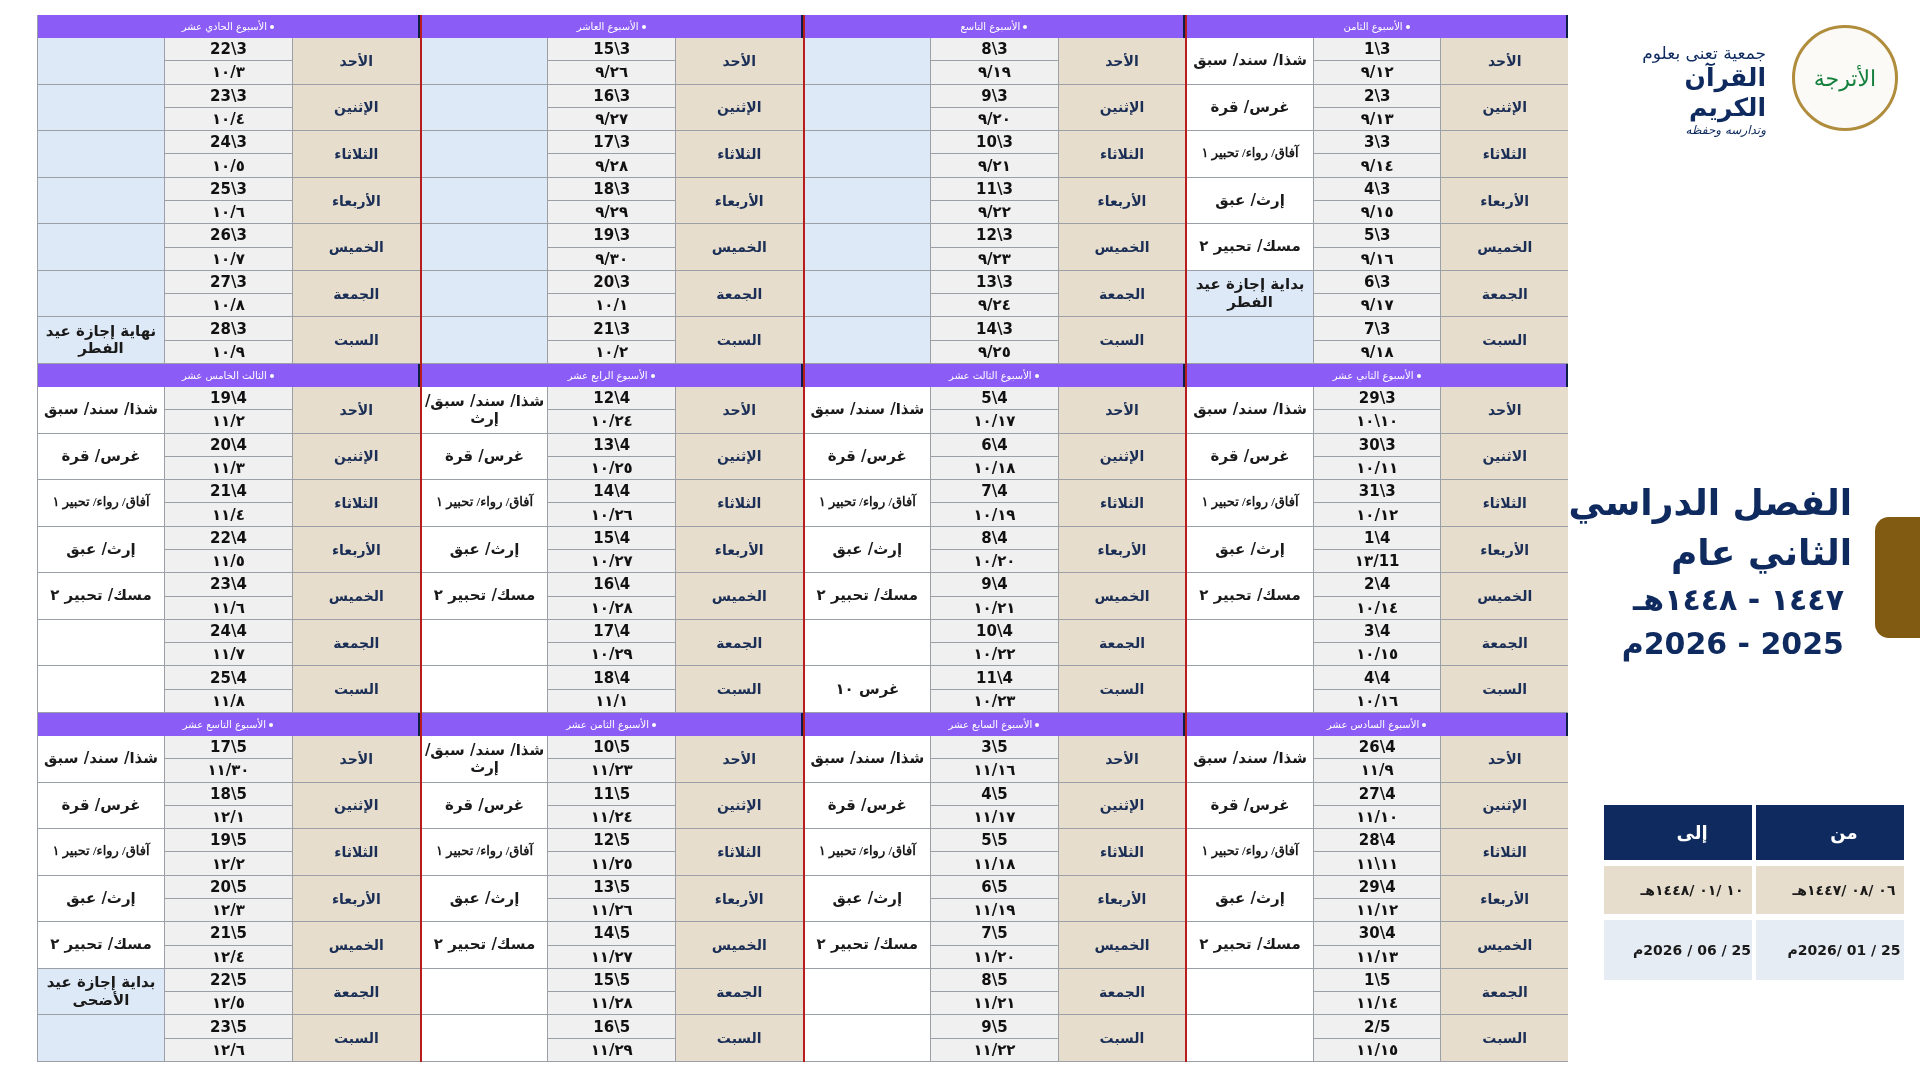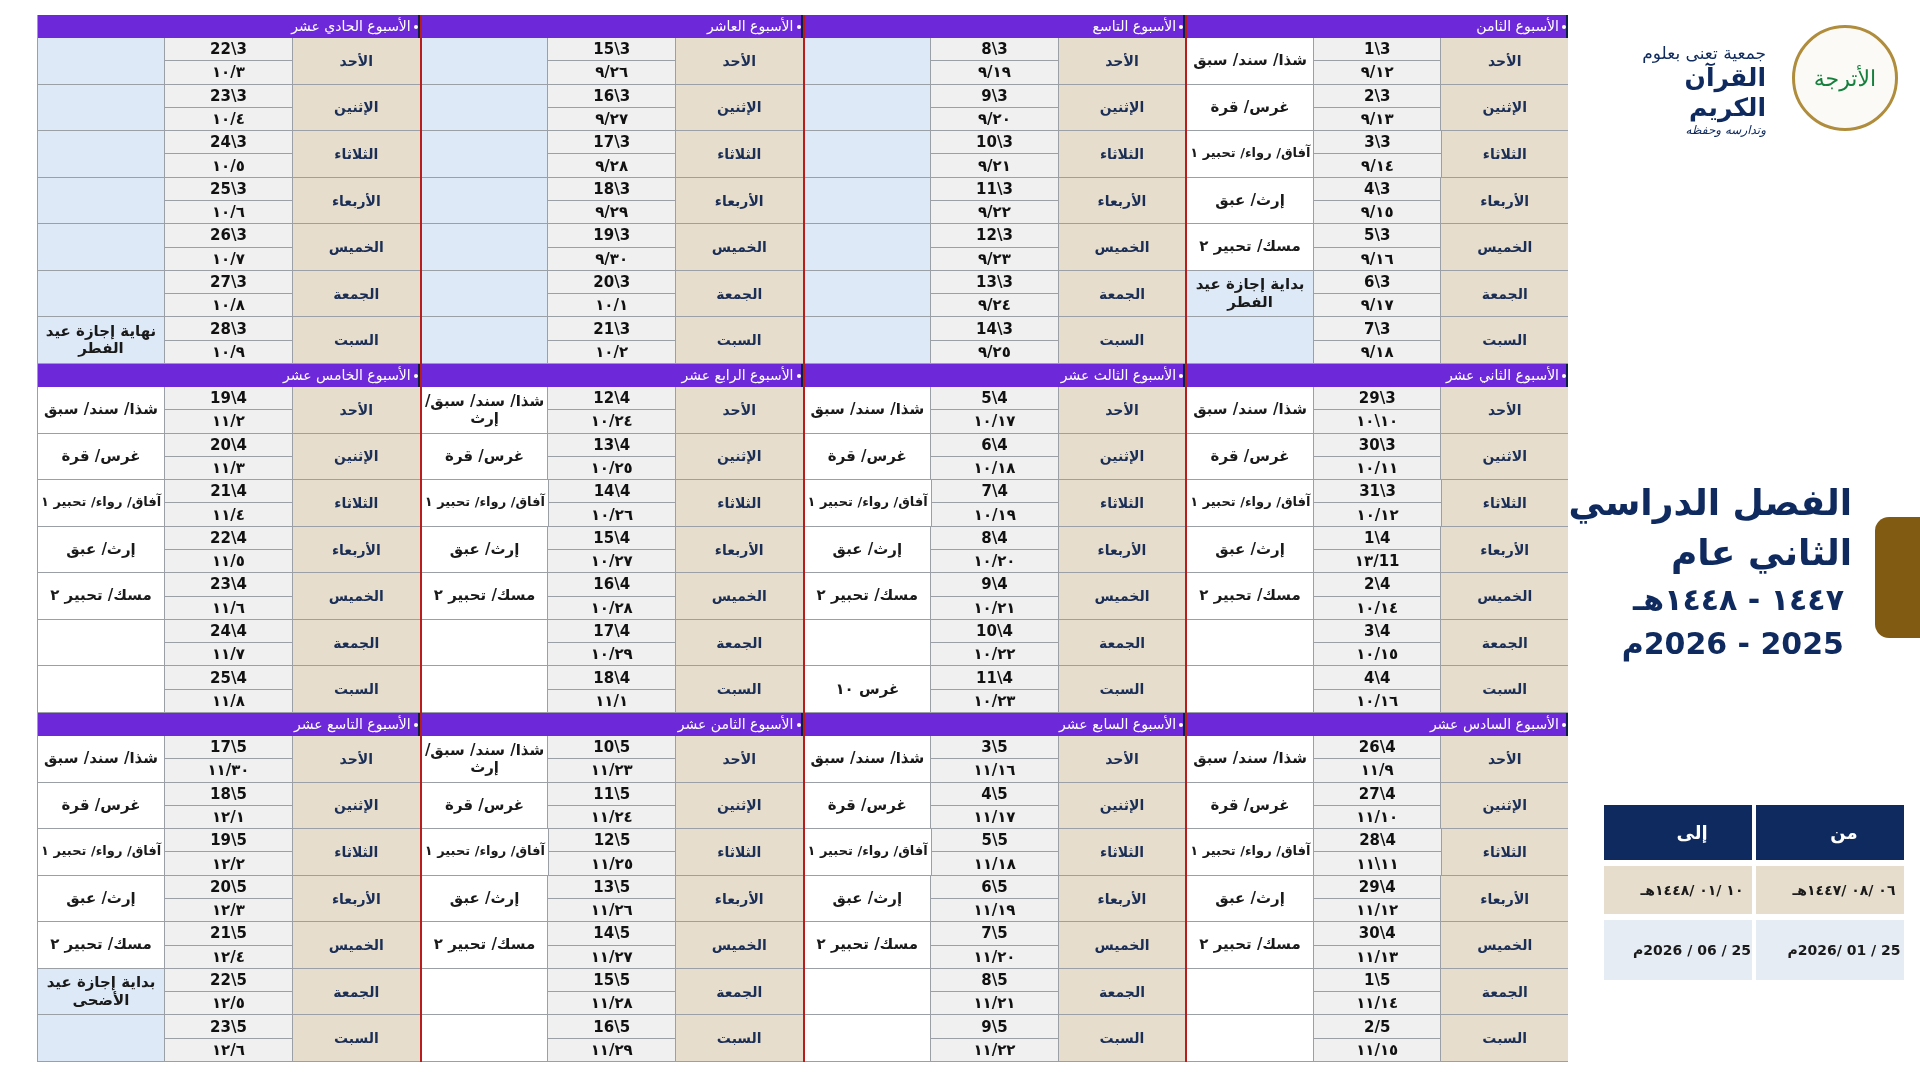--- a/index.html
+++ b/index.html
@@ -8,21 +8,21 @@
     font-family: "DejaVu Sans", sans-serif; color:#1a1a1a;
   }
   .schedule {
     position:absolute; left:37px; top:15px; width:1531px; height:1048px;
     display:flex; flex-direction:column;
   }
   .band { display:flex; flex-direction:row-reverse; height:349px; }
   .week { width:25%; display:flex; flex-direction:column; border-left:2px solid #b91c1c; box-sizing:border-box; }
   .week:last-child { border-left:1px solid #9aa0a6; }
   .week-head {
-    height:23px; background:#6d28d9; color:#fff; font-size:14px; line-height:23px;
+    height:23px; background:#8b5cf6; color:#fff; font-size:10px; text-align:center; line-height:23px;
     direction:rtl; border-right:2px solid #0b1f47; box-sizing:border-box; white-space:nowrap;
   }
   .week-head .dot { display:inline-block; width:4px; height:4px; border-radius:50%; background:#fff; margin-left:3px; vertical-align:middle; }
   .day-row { flex:1; display:flex; flex-direction:row-reverse; border-bottom:1px solid #9aa0a6; box-sizing:border-box; }
   .day-name {
     width:33.5%; background:#e6ddcd; font-weight:bold; font-size:14px; color:#1b2e55;
     display:flex; align-items:center; justify-content:center; direction:rtl;
     border-left:1px solid #9aa0a6; box-sizing:border-box;
   }
   .dates { width:33.5%; display:flex; flex-direction:column; border-left:1px solid #9aa0a6; box-sizing:border-box; }
@@ -30,21 +30,21 @@
     flex:1; background:#f0f0f0; display:flex; align-items:center; justify-content:center;
     font-size:15px; font-weight:bold; color:#111;
   }
   .date-h { border-bottom:1px solid #9aa0a6; }
   .date-g { font-weight:bold; direction:rtl; }
   .note {
     flex:1; background:#ffffff; display:flex; align-items:center; justify-content:center;
     font-size:15px; font-weight:bold; text-align:center; direction:rtl; padding:0 3px; line-height:1.15; box-sizing:border-box;
   }
   .note.blue { background:#dde9f6; }
-  .note.small { font-size:13px; white-space:nowrap; }
+  .note.small { font-size:13px; white-space:nowrap;font-family:Liberation Serif, serif; }
 
   .logo { position:absolute; left:1618px; top:25px; width:280px; height:112px; }
   .logo-text { position:absolute; right:132px; top:18px; text-align:right; direction:rtl; color:#0e2a5f; }
   .logo-l1 { font-size:17px; }
   .logo-l2 { font-size:25px; font-weight:bold; line-height:30px; }
   .logo-l3 { font-size:12px;font-style:italic; }
   .logo-emblem {
     position:absolute; right:0; top:0; width:106px; height:106px; border-radius:50%;
     border:3px solid #b08d3c; box-sizing:border-box; background:#fbfaf6;
     display:flex; align-items:center; justify-content:center; color:#15803d; font-size:30px; font-family:"DejaVu Serif", serif;
@@ -476,21 +476,21 @@
         <div class="day-row">
           <div class="day-name">السبت</div>
           <div class="dates">
             <div class="date-h">18\4</div>
             <div class="date-g">١١/١</div>
           </div>
           <div class="note"></div>
         </div>
       </div>
       <div class="week">
-        <div class="week-head"><span class="dot"></span><span>الأسبوع الخامس عشر</span></div>
+        <div class="week-head"><span class="dot"></span><span>الثالث الخامس عشر</span></div>
         <div class="day-row">
           <div class="day-name">الأحد</div>
           <div class="dates">
             <div class="date-h">19\4</div>
             <div class="date-g">١١/٢</div>
           </div>
           <div class="note">شذا/ سند/ سبق</div>
         </div>
         <div class="day-row">
           <div class="day-name">الإثنين</div>

